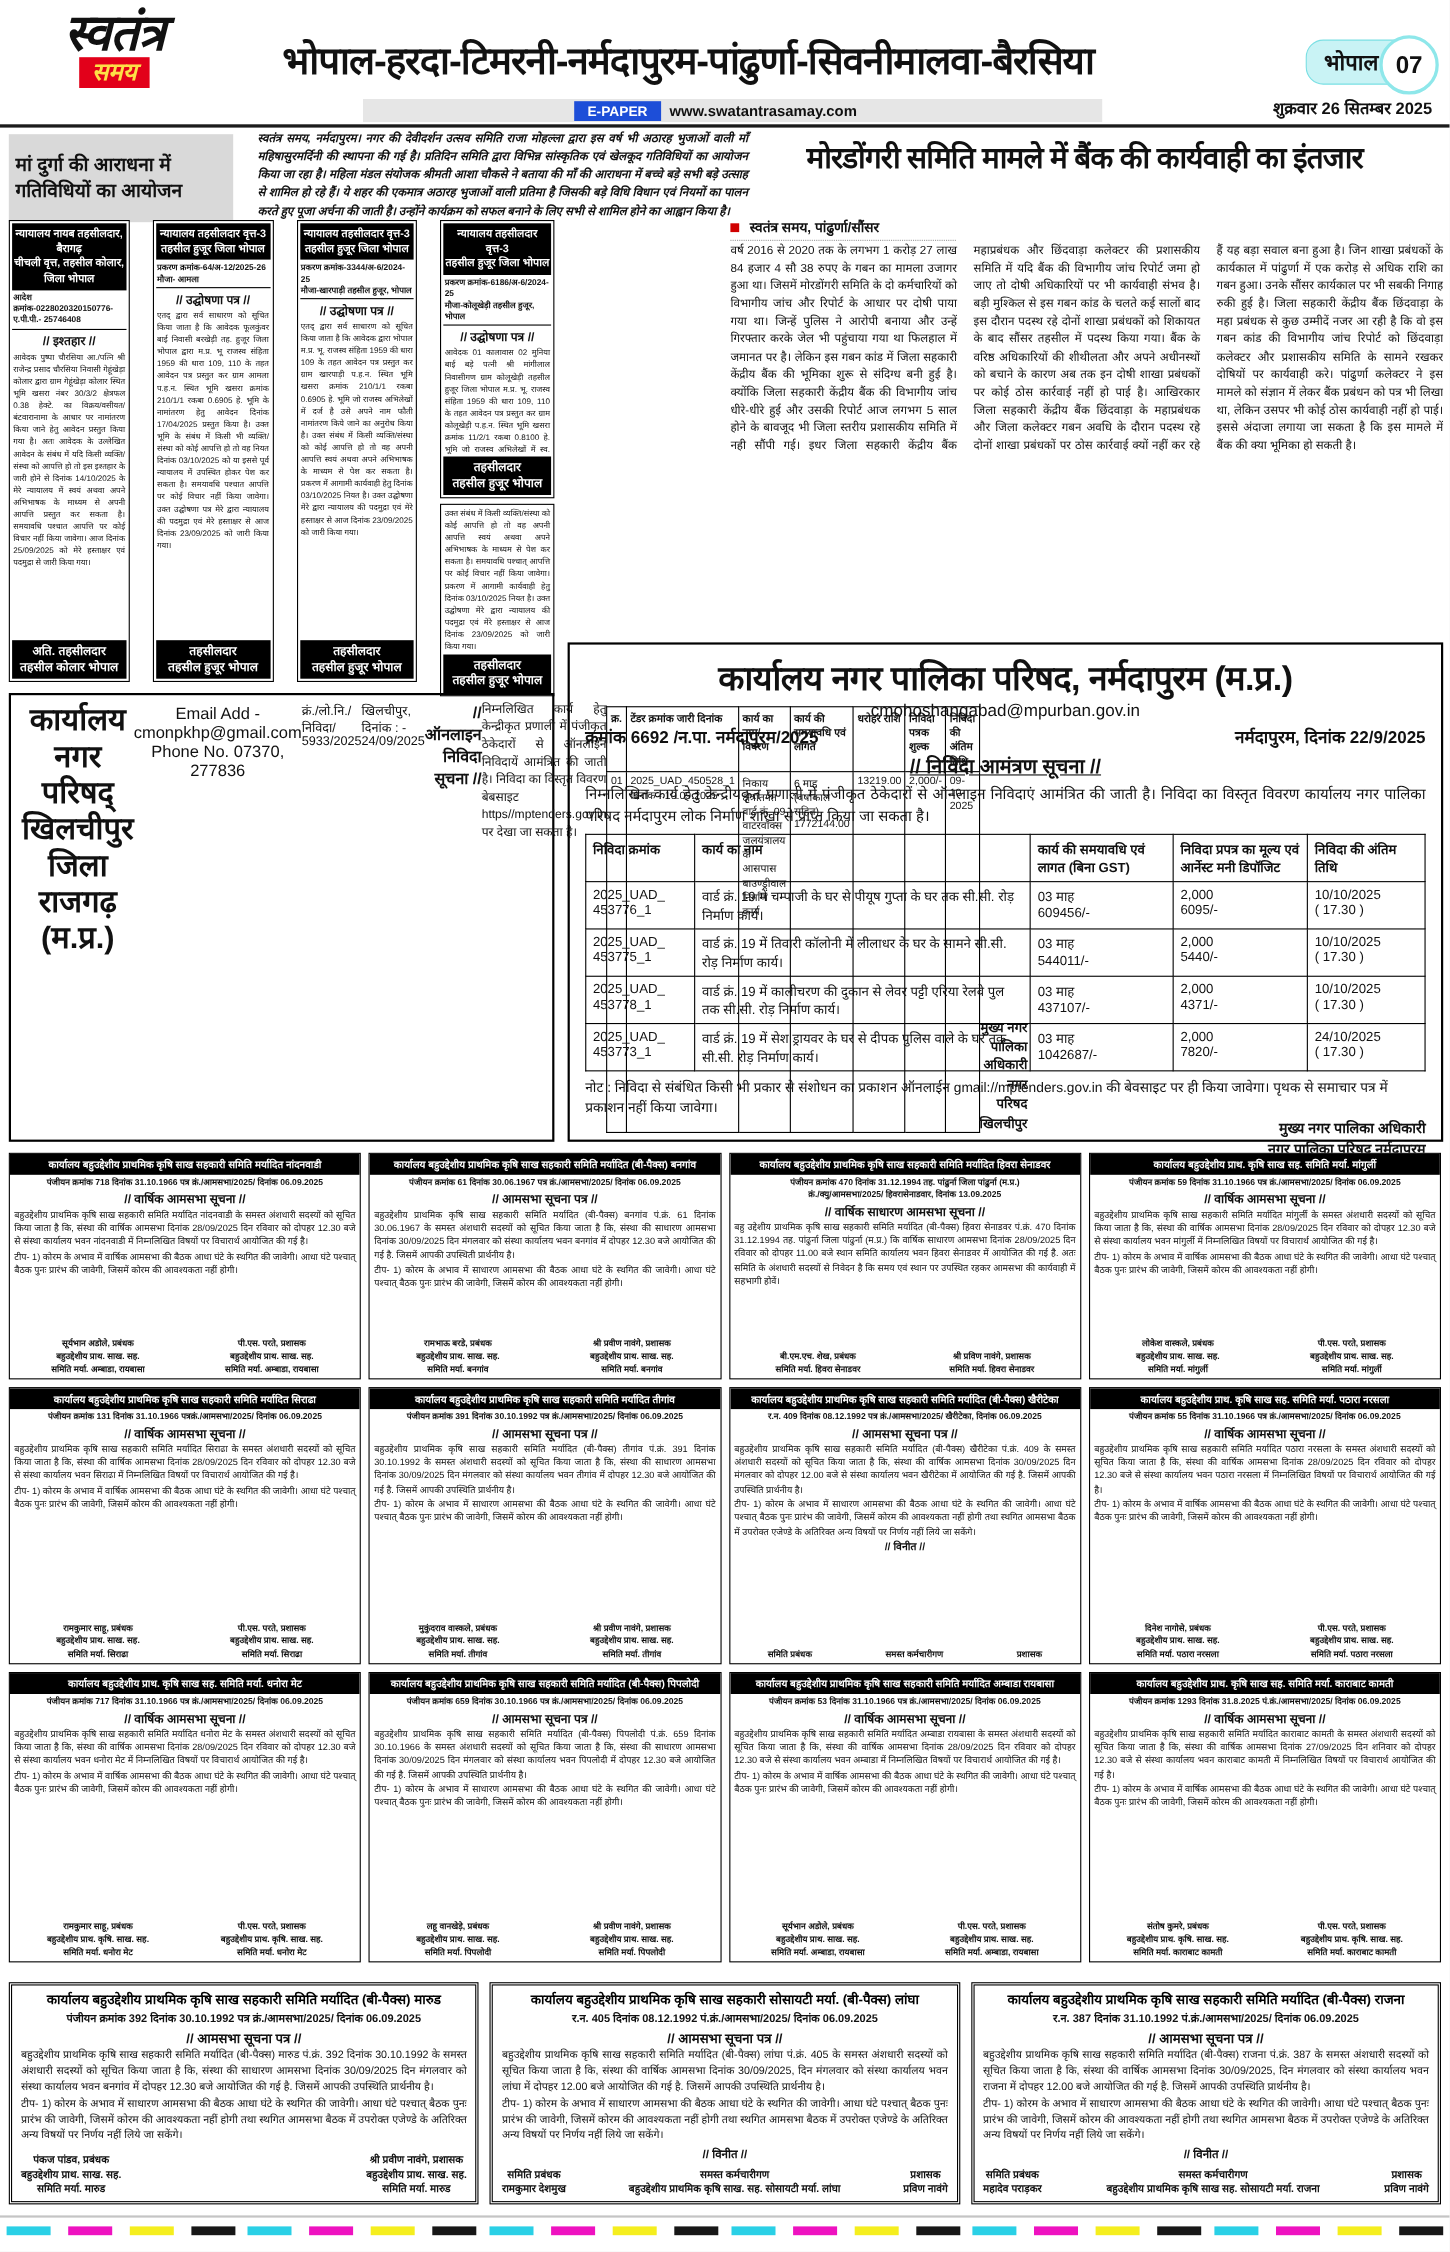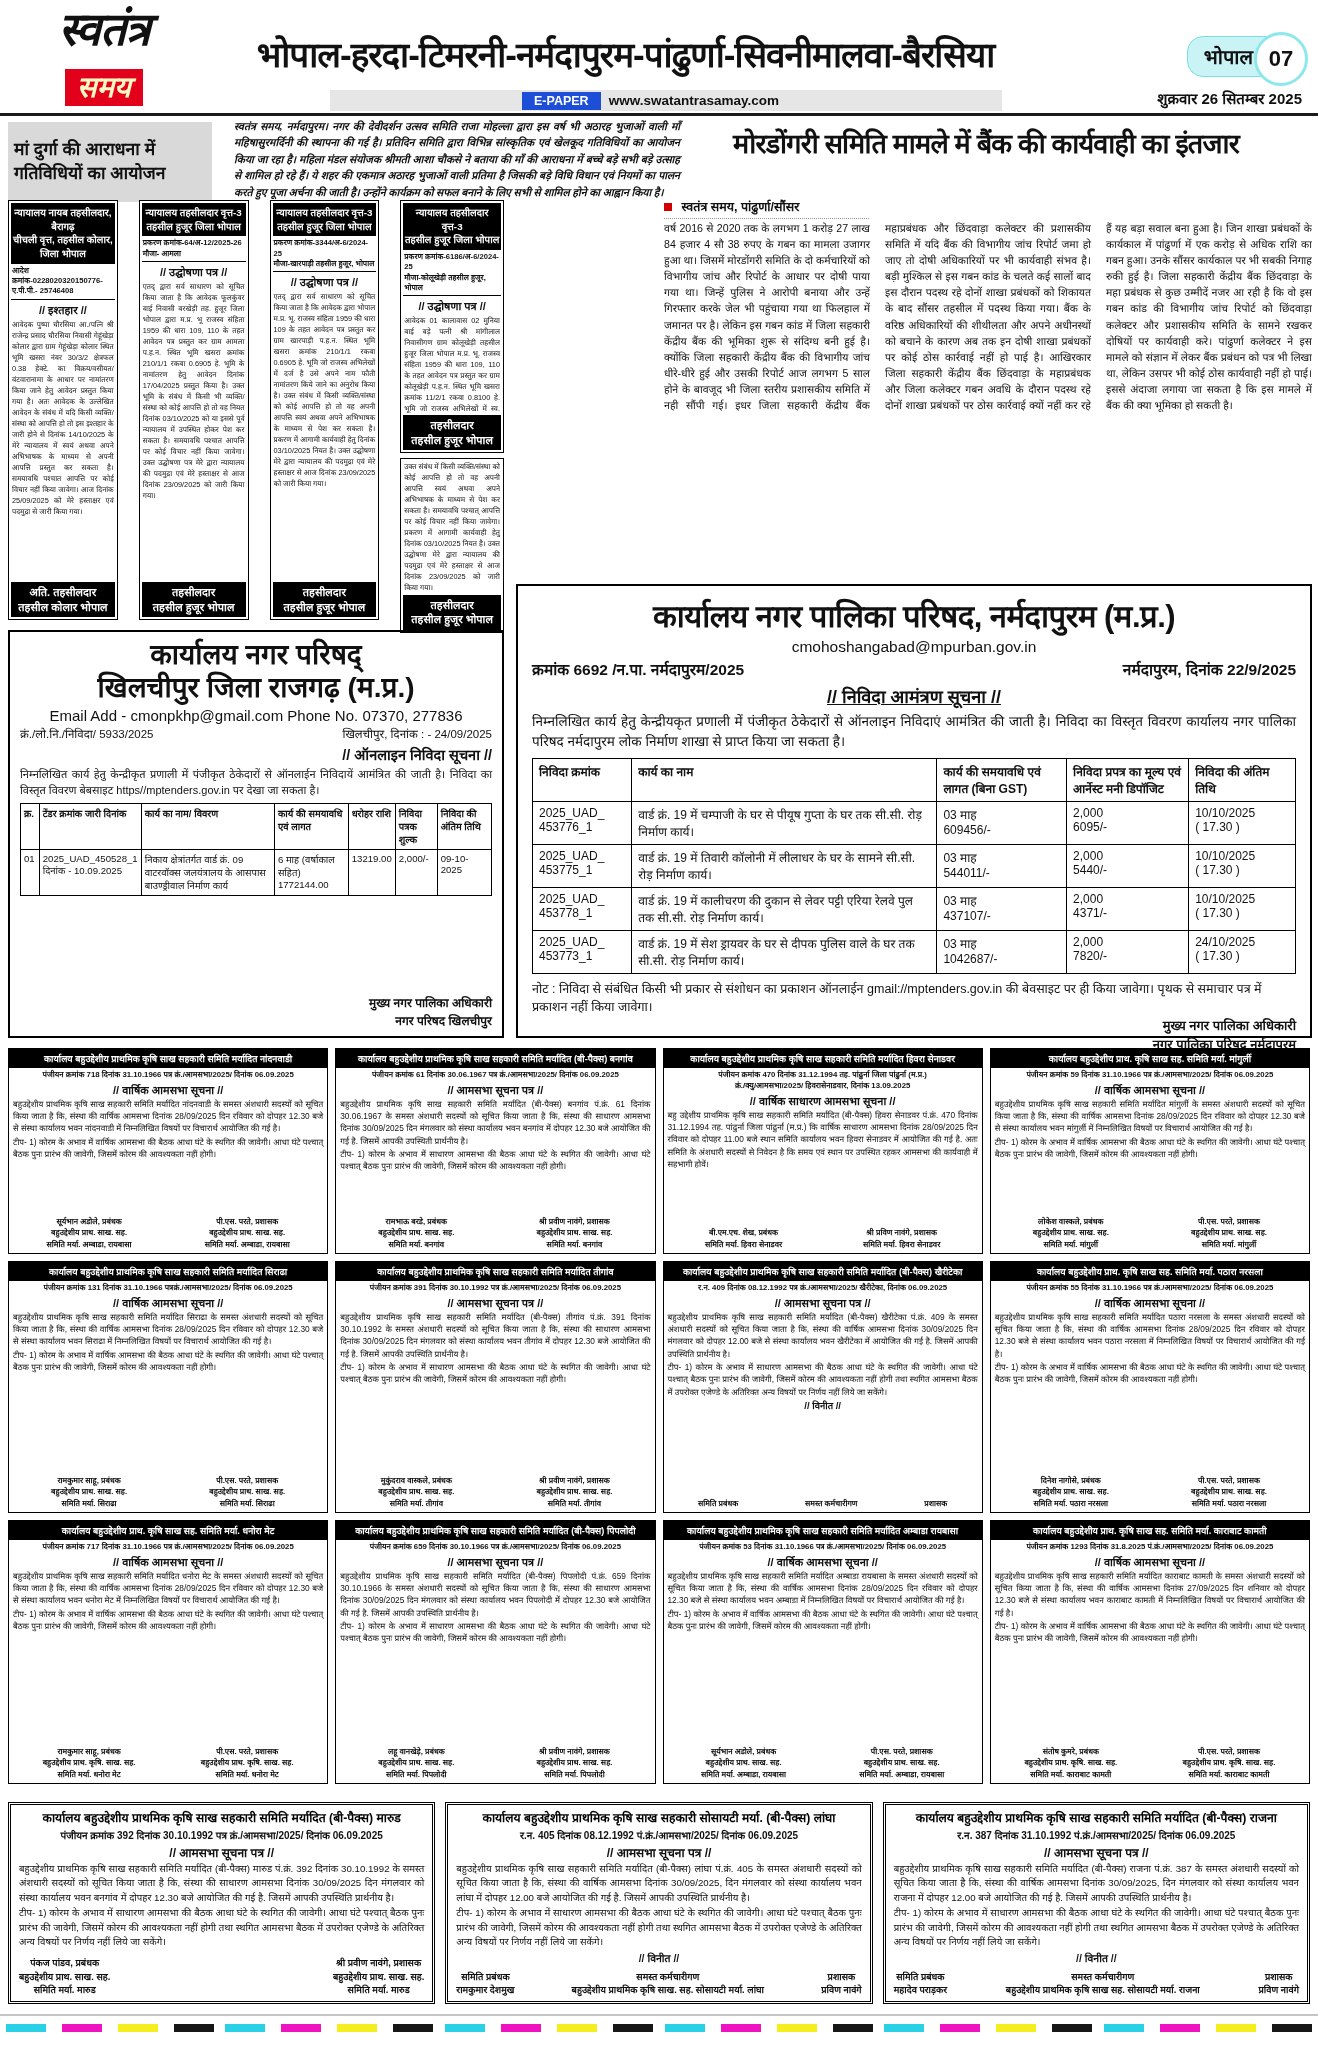--- a/index.html
+++ b/index.html
@@ -2,21 +2,21 @@
 <html lang="hi"><head>
 <meta charset="utf-8">
 <style>
   html,body{margin:0;padding:0;background:#f2f2f2;}
   .page{position:relative;width:1318px;height:2047px;background:#fff;margin:0 auto;overflow:hidden;
         font-family:"Liberation Sans","DejaVu Sans",sans-serif;color:#111;}
   .pre{white-space:pre-line;}
   
   .logo{position:absolute;left:29px;top:6px;width:150px;text-align:center;font-style:italic;}
   .logo-top{font-size:46px;font-weight:800;line-height:1;letter-spacing:-1px;}
-  .logo-bottom{margin-top:17px;background:#e2001a;color:#fef9c3;font-size:29px;font-weight:800;
+  .logo-bottom{margin-top:0;background:#e2001a;color:#fde047;font-size:22px;font-weight:800;
                display:inline-block;padding:1px 12px;line-height:1.2;}
   .region{position:absolute;left:168px;right:235px;top:30px;text-align:center;font-weight:800;
           font-size:35px;white-space:nowrap;letter-spacing:-1px;}
   .edition{position:absolute;right:26px;top:36px;height:44px;}
   .ed-pill{background:#c9f3f5;border:1px solid #7adfe3;border-radius:16px;font-size:20px;font-weight:800;
            padding:6px 38px 6px 16px;display:inline-block;}
   .ed-num{position:absolute;right:-16px;top:-4px;width:48px;height:48px;border-radius:50%;background:#fff;
           border:3px solid #8ee7ea;font-size:22px;font-weight:800;display:flex;align-items:center;justify-content:center;}
   .dateline{position:absolute;right:16px;top:88px;font-weight:700;font-size:15px;}
   .subbar{position:absolute;left:330px;top:90px;width:672px;height:21px;background:#e6e6e6;display:flex;align-items:center;}
@@ -47,21 +47,21 @@
   .court-box.extra{flex:1;}
   .court-head{background:#000;color:#fff;font-weight:700;font-size:9.8px;text-align:center;
               padding:3px 1px;line-height:1.4;white-space:pre-line;}
   .court-ref{font-size:7.6px;font-weight:700;padding:2px 1px;border-bottom:1px solid #000;white-space:pre-line;line-height:1.35;}
   .court-type{font-size:11px;font-weight:800;text-align:center;padding:2px 0;}
   .court-body{font-size:7.35px;line-height:1.5;text-align:justify;flex:1;overflow:hidden;padding:0 1px;}
   .court-sig{background:#000;color:#fff;font-weight:800;font-size:11px;text-align:center;padding:3px 1px;
              line-height:1.3;margin-top:2px;white-space:pre-line;}
   
   .kh{position:absolute;left:8px;top:630px;width:496px;height:408px;border:2.5px solid #000;
-      padding:6px 10px;box-sizing:border-box;display:flex;flex-direction:column;}
+      padding:6px 10px;box-sizing:border-box;display:flex;}
   .kh-title{font-size:28px;font-weight:800;text-align:center;line-height:1.18;white-space:pre-line;}
   .kh-contact{text-align:center;font-size:15px;margin:3px 0 2px;}
   .kh-ref{display:flex;justify-content:space-between;font-weight:400;font-size:11.5px;}
   .kh-heading{text-align:right;font-weight:700;font-size:14.5px;margin:3px 0;}
   .kh-intro{font-size:11px;line-height:1.45;text-align:justify;}
   table.khT{width:100%;border-collapse:collapse;margin-top:4px;font-size:9.6px;}
   table.khT th,table.khT td{border:1px solid #000;padding:3px;vertical-align:top;text-align:left;font-weight:700;}
   table.khT td{font-weight:400;}
   .kh-sig{margin-top:auto;text-align:right;font-weight:800;font-size:12px;line-height:1.45;white-space:pre-line;}
   

